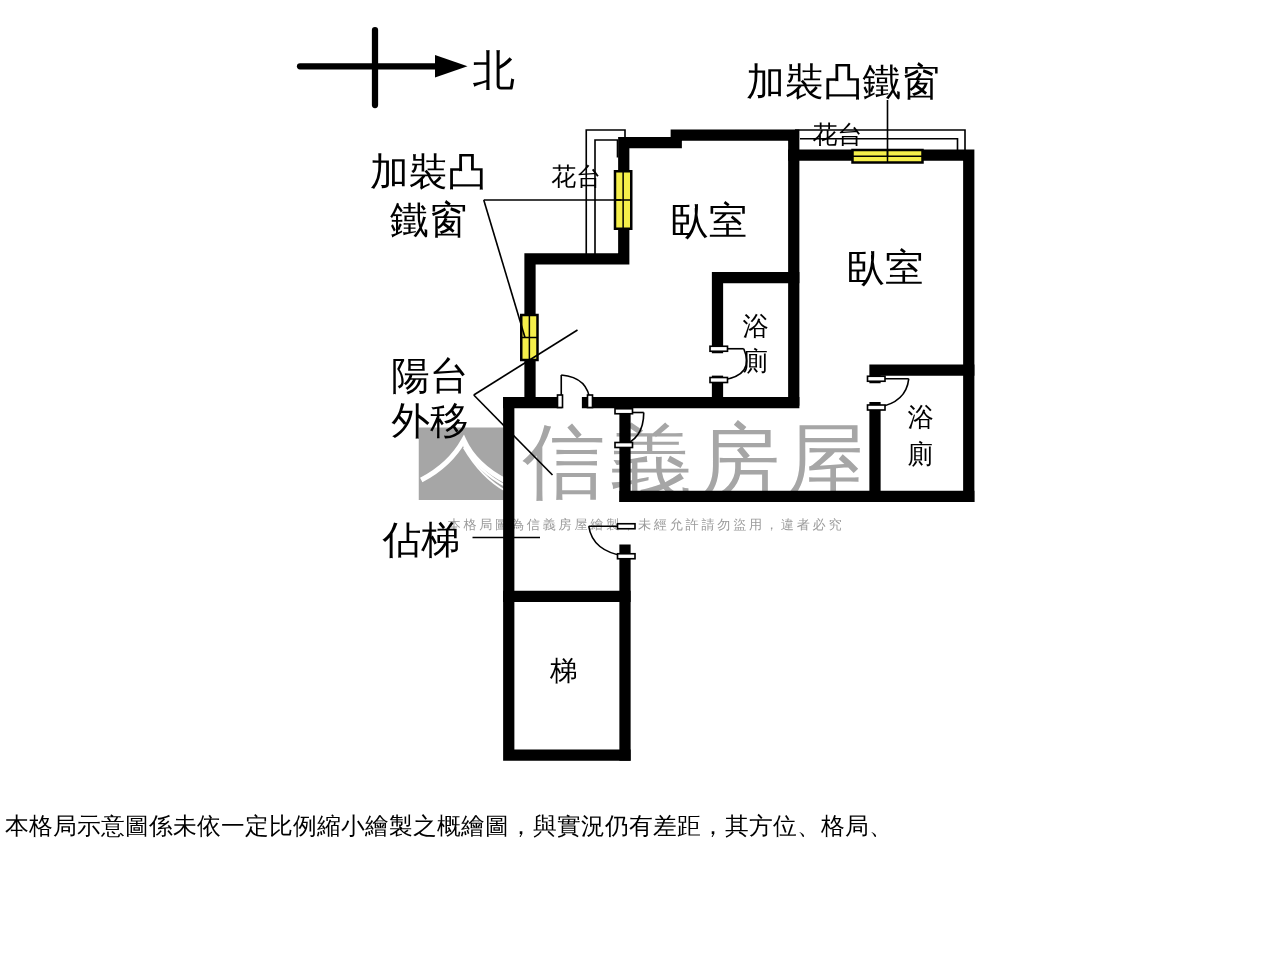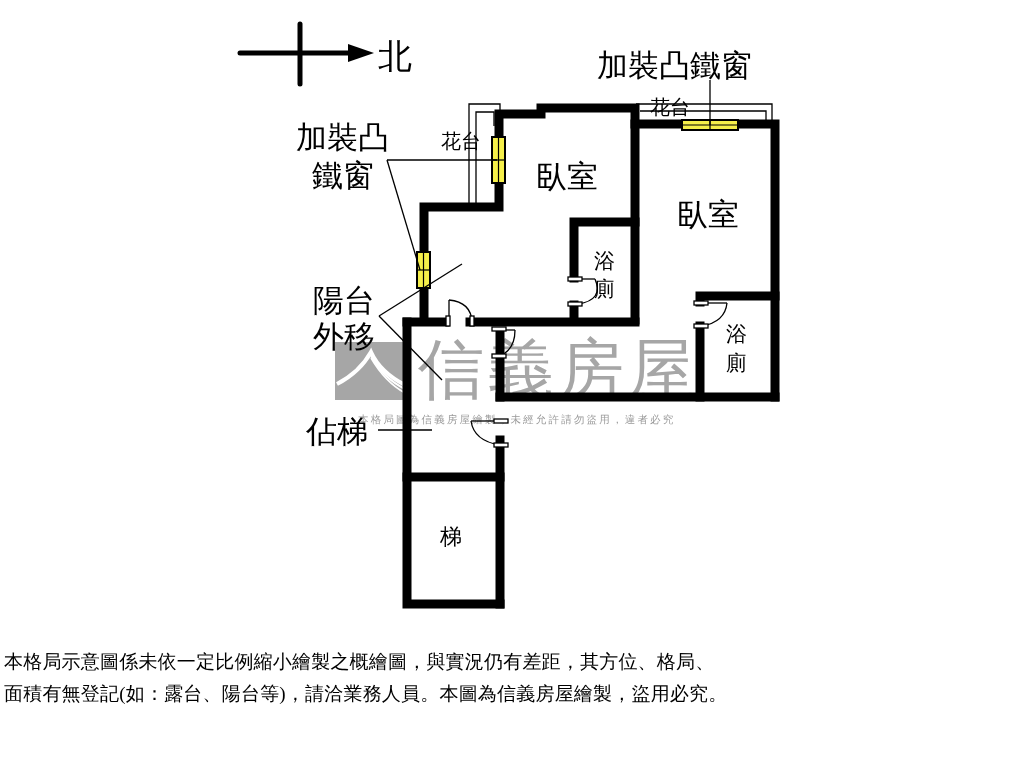--- a/index.html
+++ b/index.html
@@ -137,14 +137,13 @@
   <text class="lbl" x="726" y="341" font-size="21">浴</text>
   <text class="lbl" x="726" y="370" font-size="21">廁</text>
   <text class="lbl" x="313" y="311" font-size="31">陽台</text>
   <text class="lbl" x="313" y="347" font-size="31">外移</text>
   <text class="lbl" x="306" y="442" font-size="31">佔梯</text>
   <text class="lbl" x="440" y="544" font-size="22">梯</text>
 </svg>
 
 <div class="disclaimer">
   <div>本格局示意圖係未依一定比例縮小繪製之概繪圖，與實況仍有差距，其方位、格局、</div>
-  <div>面積有無登記(如：露台、陽台等)，請洽業務人員。本圖為信義房屋繪製，盜用必究。</div>
 </div>
 
 </body></html>

